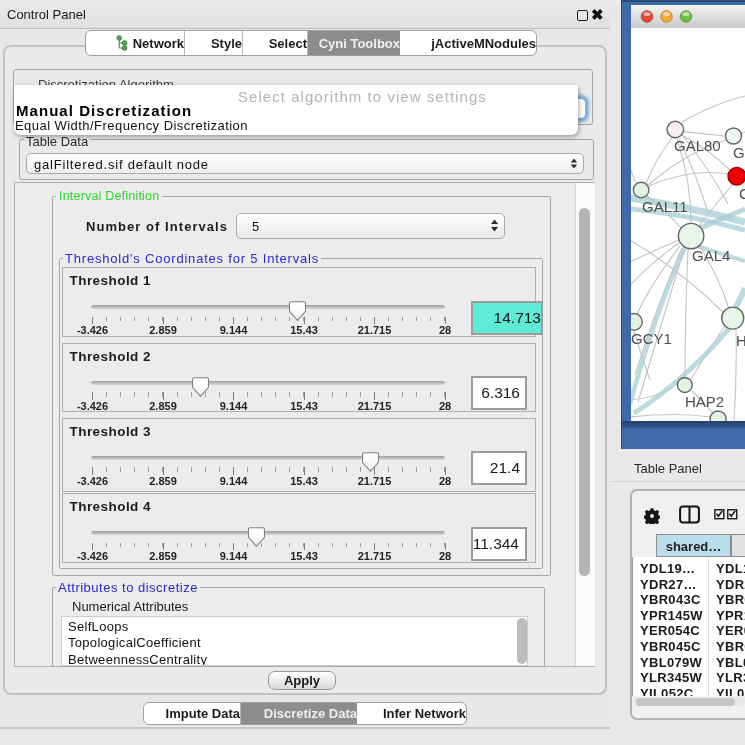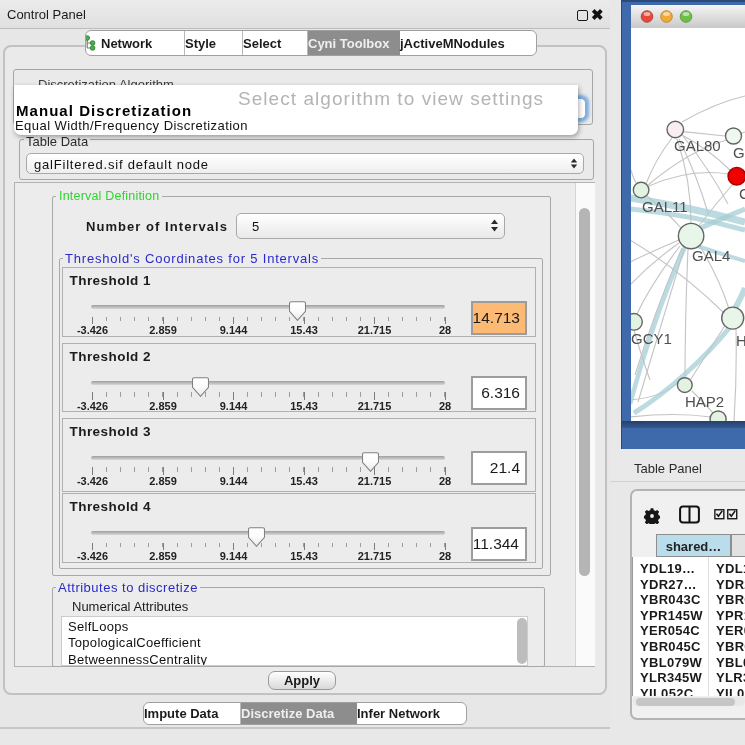--- a/index.html
+++ b/index.html
@@ -1,19 +1,19 @@
 <!DOCTYPE html>
 <html><head>
 <meta charset="utf-8">
 <style>
   html,body{margin:0;padding:0;}
   body{width:745px;height:745px;overflow:hidden;position:relative;
        background:#e8e8e8;font-family:"Liberation Sans",sans-serif;}
   .abs{position:absolute;}
-  .seg{display:flex;align-items:center;justify-content:flex-start;
+  .seg{display:flex;align-items:center;justify-content:flex-end;
        font-size:13px;font-weight:bold;color:#1b1b1b;white-space:nowrap;}
 </style>
 </head>
 <body>
 
 <div class="abs" id="cpanel" style="left:0;top:0;width:610px;height:727px;background:#e7e7e7;border-bottom:2px solid #c6c6c6;"></div>
 
 <div class="abs" style="left:0;top:0;width:610px;height:28px;
      background:linear-gradient(180deg,#ebebeb,#e0e0e0);border-bottom:1px solid #bdbdbd;"></div>
 <div class="abs" style="left:7px;top:7px;font-size:13px;color:#1a1a1a;">Control Panel</div>
@@ -97,21 +97,21 @@
 <svg class="abs" style="left:226px;top:33px;" width="17" height="20" viewBox="0 0 17 20">
 <path d="M2.2,0.7 h12.6 a1.7,1.7 0 0 1 1.7,1.7 v7.9 L8.5,19.3 L0.5,10.3 V2.4 a1.7,1.7 0 0 1 1.7,-1.7 Z" fill="url(#g0)" stroke="#808080" stroke-width="1.1"></path>
 <defs>
           <linearGradient id="g0" x1="0" y1="0" x2="0" y2="1">
             <stop offset="0" stop-color="#ffffff"></stop>
             <stop offset="0.5" stop-color="#fbfbfb"></stop>
             <stop offset="1" stop-color="#e8e8e8"></stop>
           </linearGradient>
         </defs>
       </svg>
-<div class="abs" style="left:408.5px;top:32.5px;width:56px;height:34px;background:#fdba74;border:2px solid #9c9c9c;box-sizing:border-box;display:flex;align-items:center;justify-content:flex-end;padding-right:5px;font-size:15.5px;color:#1a1a1a;">14.713</div>
+<div class="abs" style="left:408.5px;top:32.5px;width:72px;height:34px;background:#5eead4;border:2px solid #9c9c9c;box-sizing:border-box;display:flex;align-items:center;justify-content:flex-end;font-size:15.5px;color:#1a1a1a;">14.713</div>
 </div>
 <div class="abs" style="left:61.5px;top:342.5px;width:474px;height:69.5px;border:1px solid #b0b0b0;box-sizing:border-box;background:#ececec;">
 <div class="abs" style="left:7px;top:5px;font-size:13.5px;letter-spacing:0.45px;font-weight:bold;color:#1c1c1c;">Threshold 2</div>
 <div class="abs" style="left:28.5px;top:37px;width:354px;height:4px;background:linear-gradient(180deg,#9e9e9e,#d8d8d8);border-radius:2px;"></div>
 <div class="abs" style="left:29.5px;top:48.5px;width:354px;height:4.5px;background:repeating-linear-gradient(90deg,#9d9d9d 0,#9d9d9d 1px,transparent 1px,transparent 14.1px);"></div>
 <div class="abs" style="left:29.5px;top:48.5px;width:1px;height:7.5px;background:#7c7c7c;"></div>
 <div class="abs" style="left:100px;top:48.5px;width:1px;height:7.5px;background:#7c7c7c;"></div>
 <div class="abs" style="left:170.5px;top:48.5px;width:1px;height:7.5px;background:#7c7c7c;"></div>
 <div class="abs" style="left:241px;top:48.5px;width:1px;height:7.5px;background:#7c7c7c;"></div>
 <div class="abs" style="left:311.5px;top:48.5px;width:1px;height:7.5px;background:#7c7c7c;"></div>
@@ -338,15 +338,15 @@
 YBR045C
 YBL079W
 YLR345W
 YIL052C</div>
 </div>
 <div class="abs" style="left:633px;top:697px;width:112px;height:9px;background:#e8e8e8;border-radius:4.5px;"></div>
 <div class="abs" style="left:636px;top:697.5px;width:99px;height:8px;background:#c6c6c6;border-radius:4px;"></div>
 
 <div class="abs" style="left:14px;top:85px;width:564px;height:50px;background:#fff;
      border-radius:0 0 7px 7px;box-shadow:1px 2px 5px rgba(0,0,0,.35);"></div>
-<div class="abs" style="left:238px;top:88px;font-size:19px;letter-spacing:1.05px;color:#b4b4b4;">Select algorithm to view settings</div>
+<div class="abs" style="left:238px;top:88px;font-size:15px;letter-spacing:1.05px;color:#b4b4b4;">Select algorithm to view settings</div>
 <div class="abs" style="left:16px;top:102px;font-size:15px;letter-spacing:1.05px;font-weight:bold;color:#000;">Manual Discretization</div>
 <div class="abs" style="left:15px;top:118px;font-size:13px;letter-spacing:0.45px;color:#111;">Equal Width/Frequency Discretization</div>
 
 </body></html>

